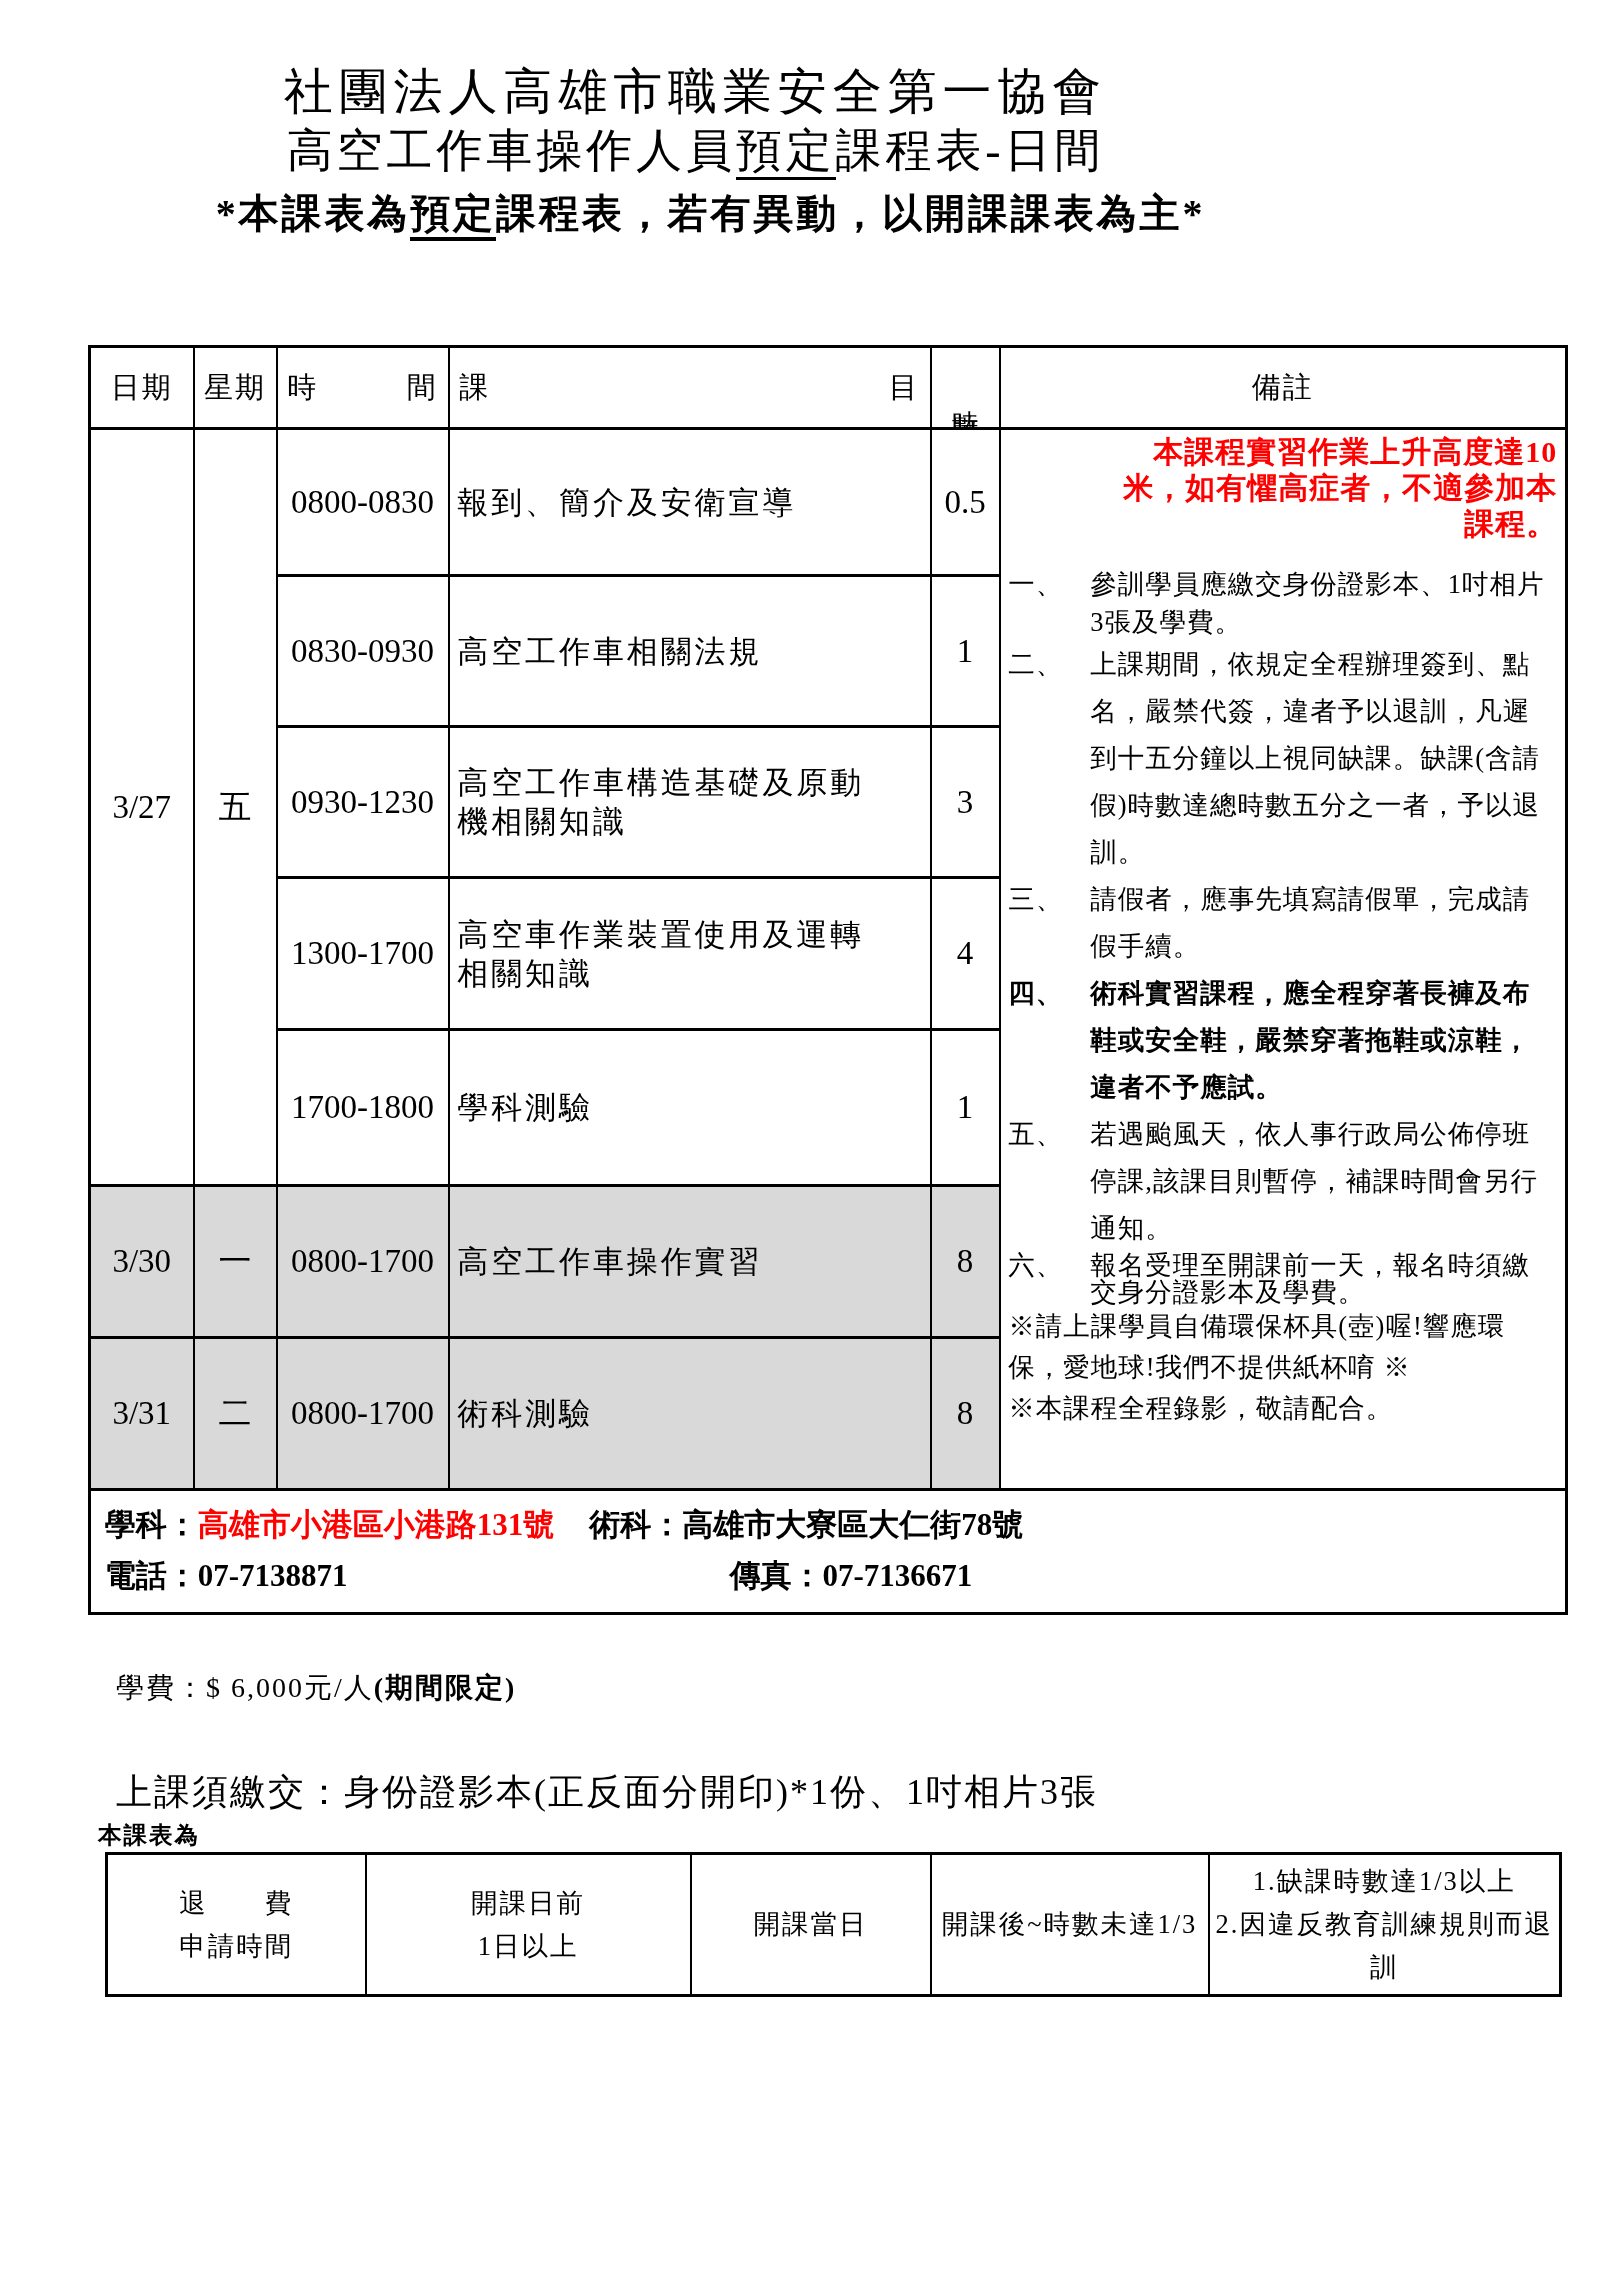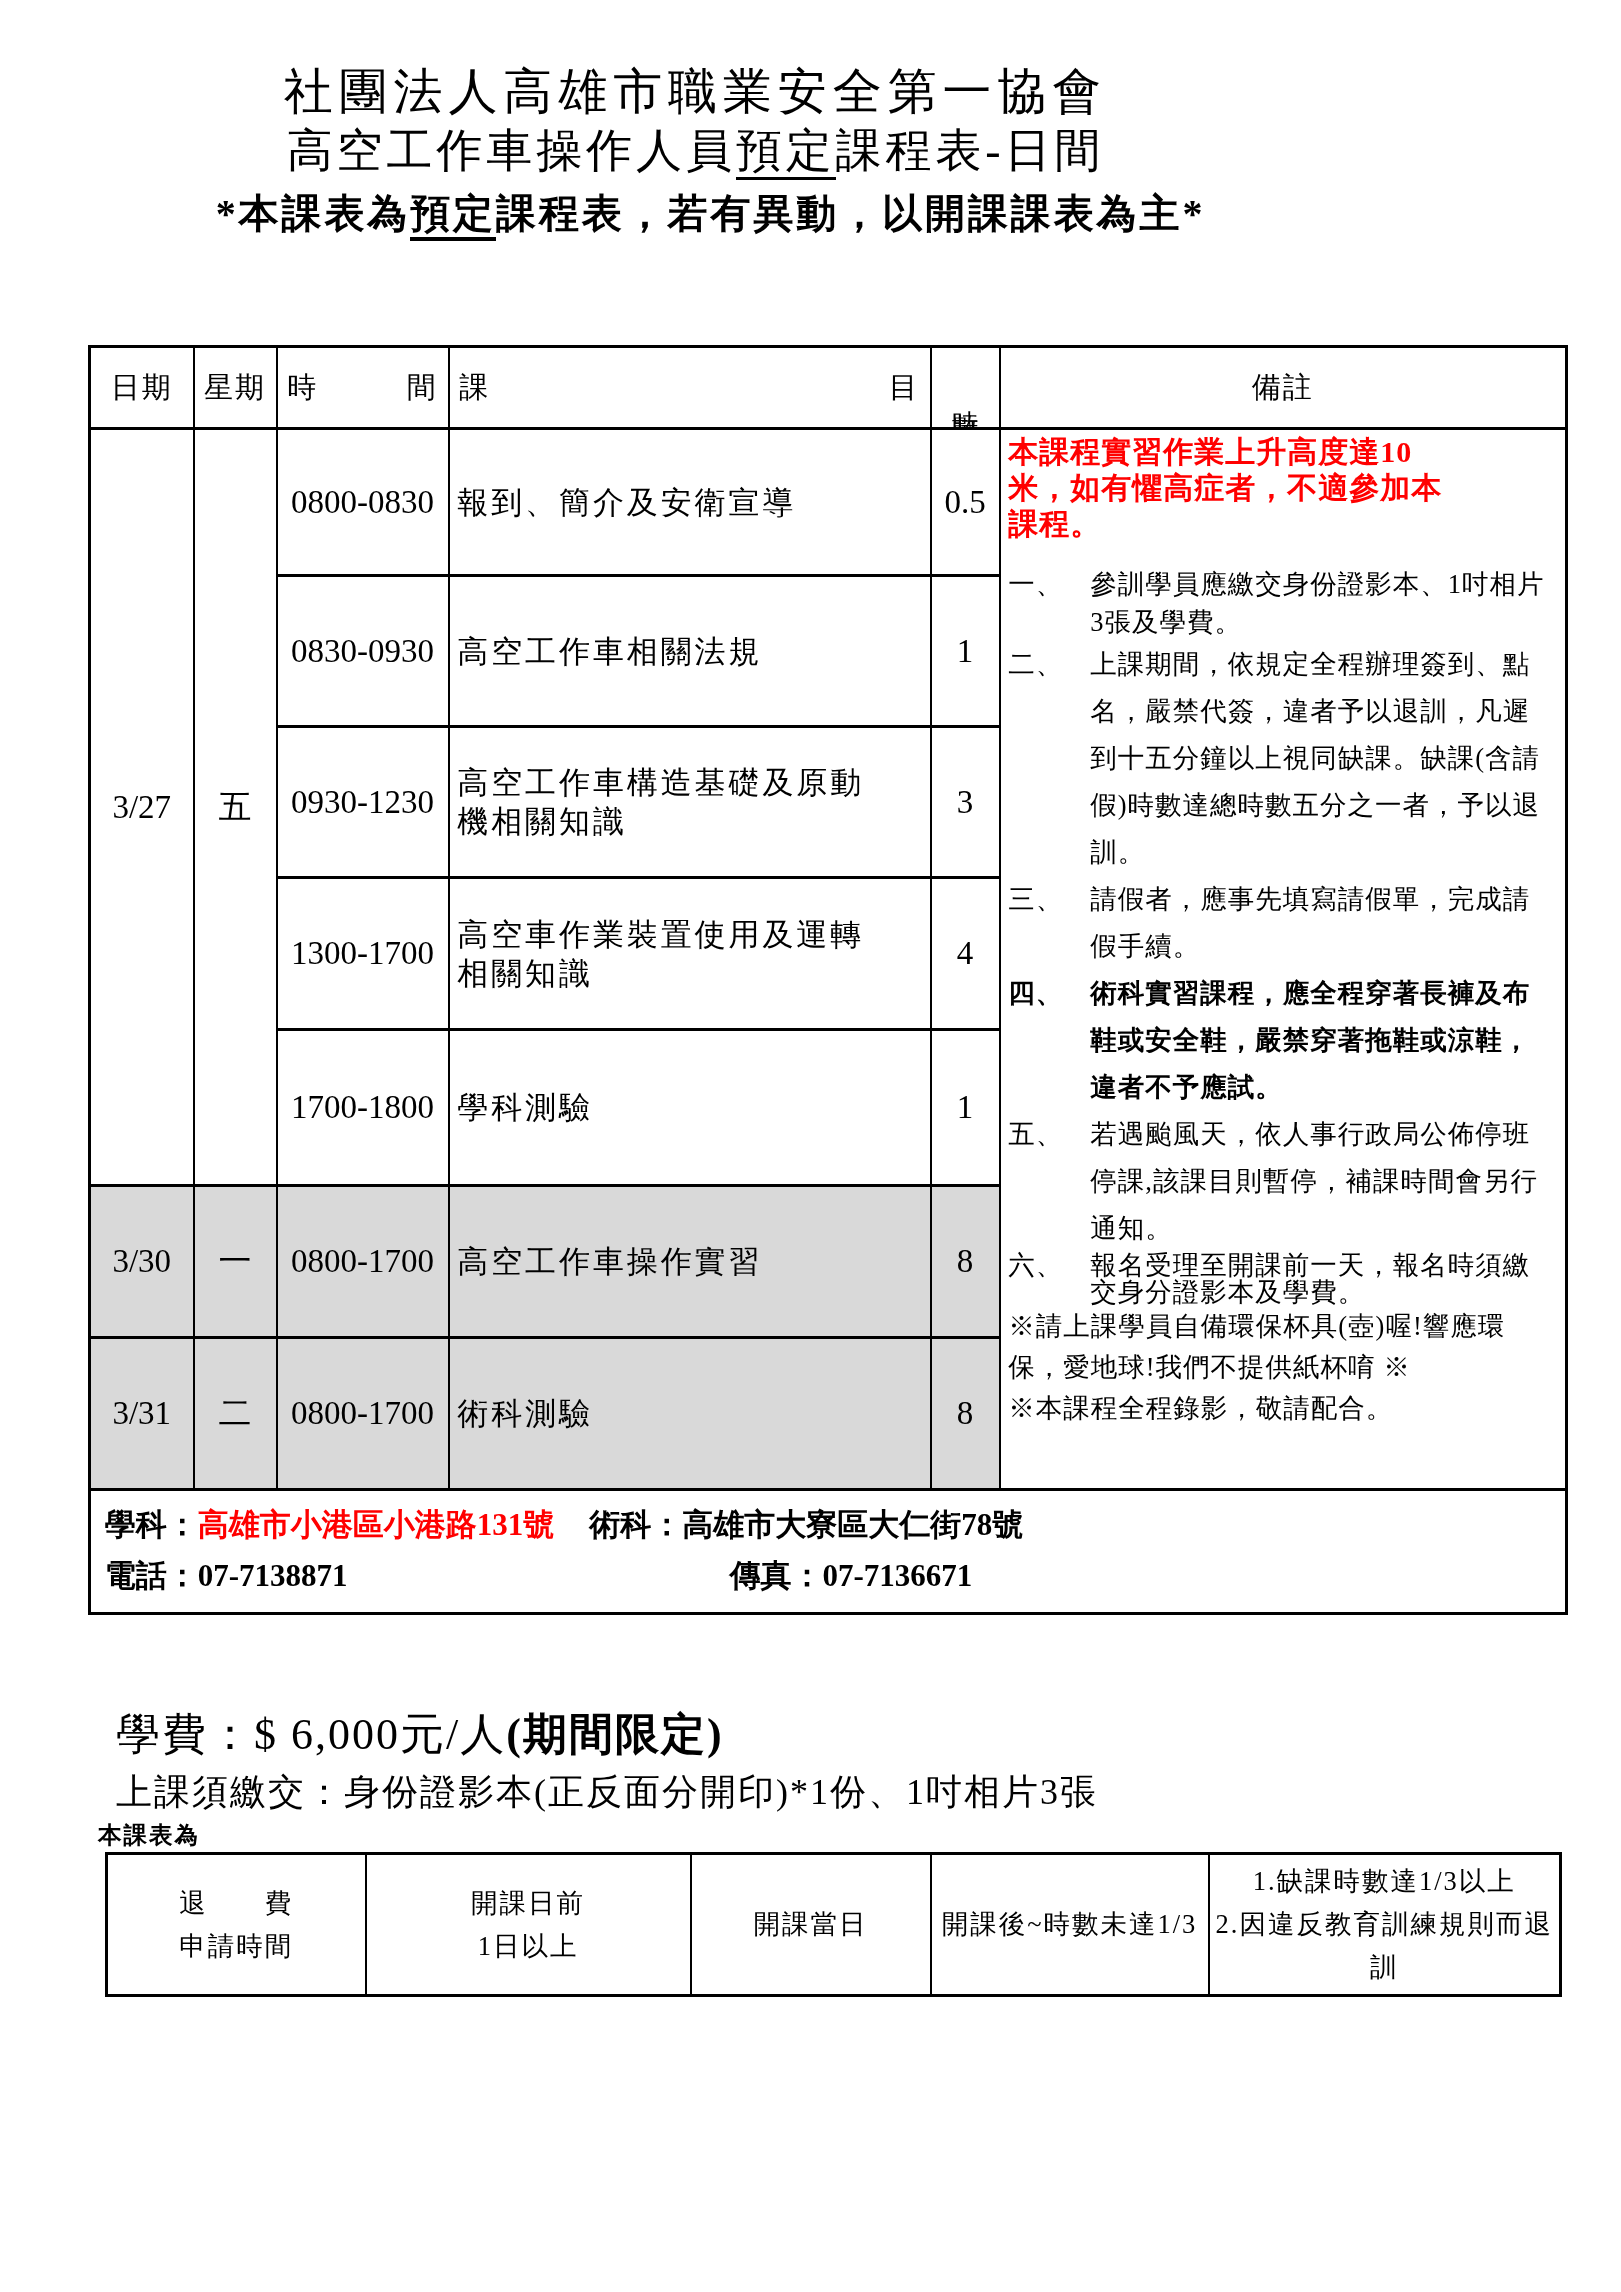--- a/index.html
+++ b/index.html
@@ -35,34 +35,34 @@
   .just{vertical-align:middle;}
   .just .jwrap{display:flex;justify-content:space-between;padding:0 9.8px;}
   .vert{writing-mode:vertical-rl;display:inline-block;font-size:26.5px;letter-spacing:3.9px;line-height:1;}
   .cc{font-size:33px;text-align:center;vertical-align:middle;}
   .subj{font-size:31px;text-align:left;vertical-align:middle;padding-left:7.8px !important;
         letter-spacing:2.9px;white-space:pre-line;line-height:39px;}
   tr.gray td{background:#d9d9d9;}
   
   td.remark{vertical-align:top;text-align:left;padding:3.9px 7.8px 0 7.8px !important;background:#fff;}
   .warn{color:#ff0000;font-weight:bold;font-size:30px;line-height:36px;letter-spacing:1px;
-        white-space:pre-line;margin-bottom:23.5px;}
+        white-space:pre-line;margin-bottom:23.5px;text-align:right;}
   .note{font-size:26.5px;letter-spacing:1px;padding-left:82px;}
   .note .num{display:inline-block;width:82px;margin-left:-82px;}
   .n1{line-height:38px;} .n2{line-height:47px;} .n3{line-height:47px;}
   .n4{line-height:47px;font-weight:bold;} .n5{line-height:47px;} .n6{line-height:27px;}
   .eco{font-size:26.5px;letter-spacing:1px;line-height:41px;}
   
   td.tfoot{vertical-align:top;text-align:left;padding:7.8px 0 0 13.7px !important;}
   .fline{font-size:31px;font-weight:bold;line-height:51px;white-space:nowrap;}
   .red{color:#ff0000;}
   .ml{margin-left:35px;}
   .ml2{margin-left:382px;}
   
-  .fee1{position:absolute;left:116px;top:1705px;font-size:44px;letter-spacing:2px;white-space:nowrap;}
+  .fee1{position:absolute;left:116px;top:1669px;font-size:28px;letter-spacing:2px;white-space:nowrap;}
   .fee1 .b{font-weight:bold;}
   .fee2{position:absolute;left:116px;top:1768px;font-size:36px;letter-spacing:2px;white-space:nowrap;}
   .refcap{position:absolute;left:98px;top:1819px;font-size:23.5px;font-weight:bold;letter-spacing:2px;}
   
   table.refund{position:absolute;left:105px;top:1852px;width:1455px;
                border-collapse:collapse;table-layout:fixed;border:3.9px solid #000;padding-left:39px;}
   table.refund td{border:2.9px solid #000;border-top-width:3.9px;border-bottom-width:3.9px;
                   text-align:center;vertical-align:middle;font-size:26.5px;letter-spacing:2px;
                   white-space:pre-line;line-height:43px;padding:0 5.9px;overflow:hidden;}
   .rc1{width:259px;} .rc2{width:325px;} .rc3{width:240px;} .rc4{width:278px;} .rc5{width:352px;}

